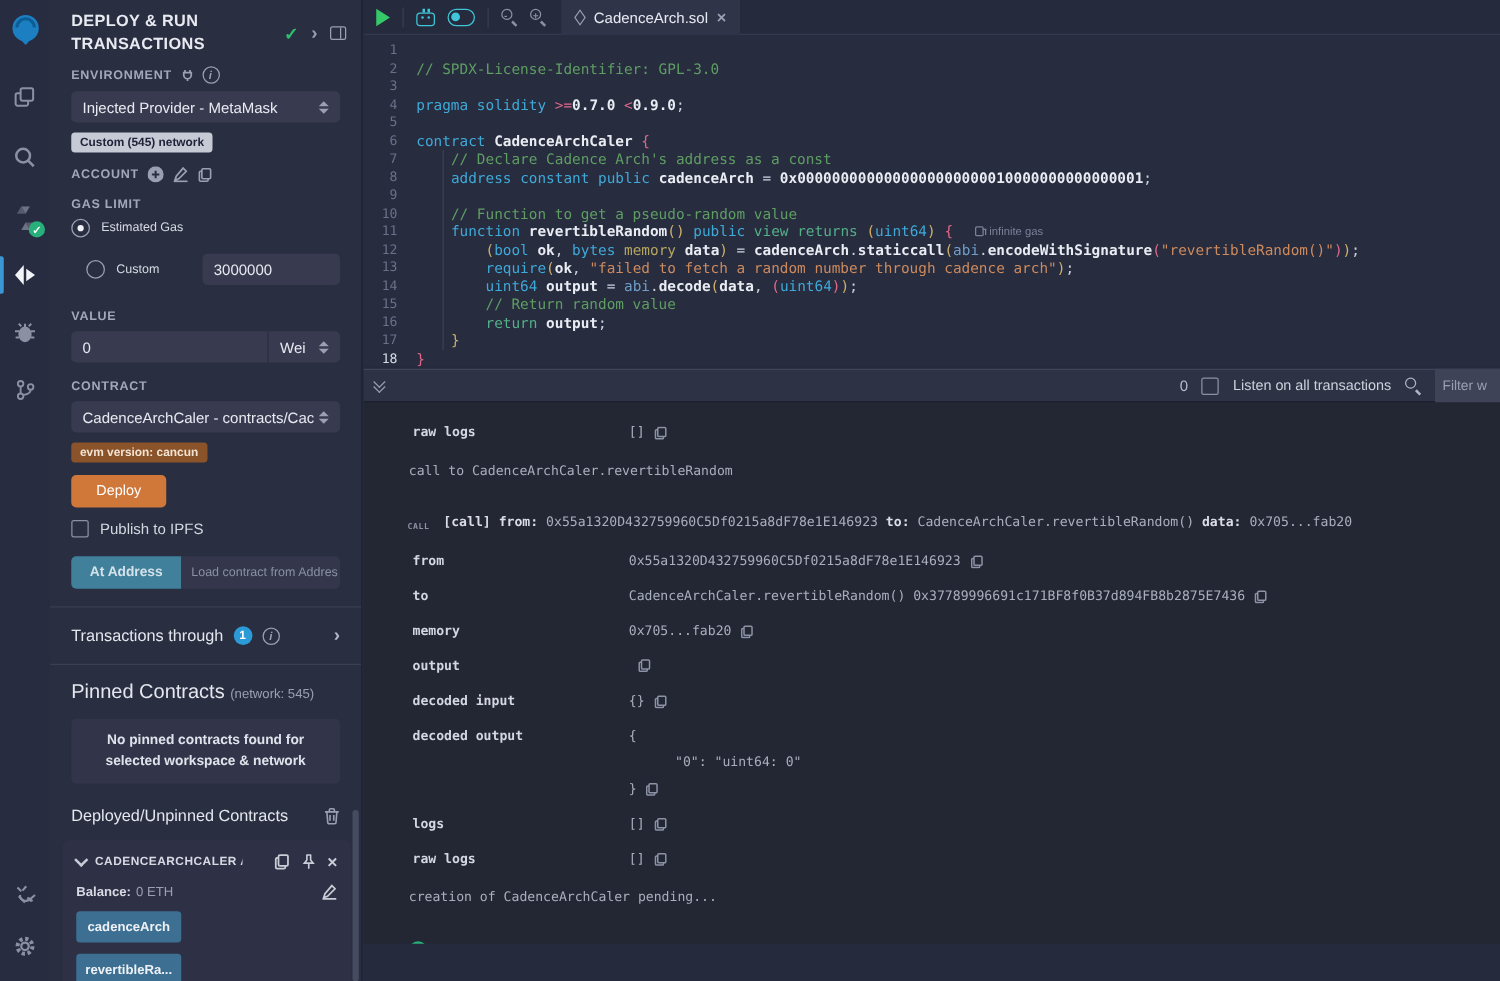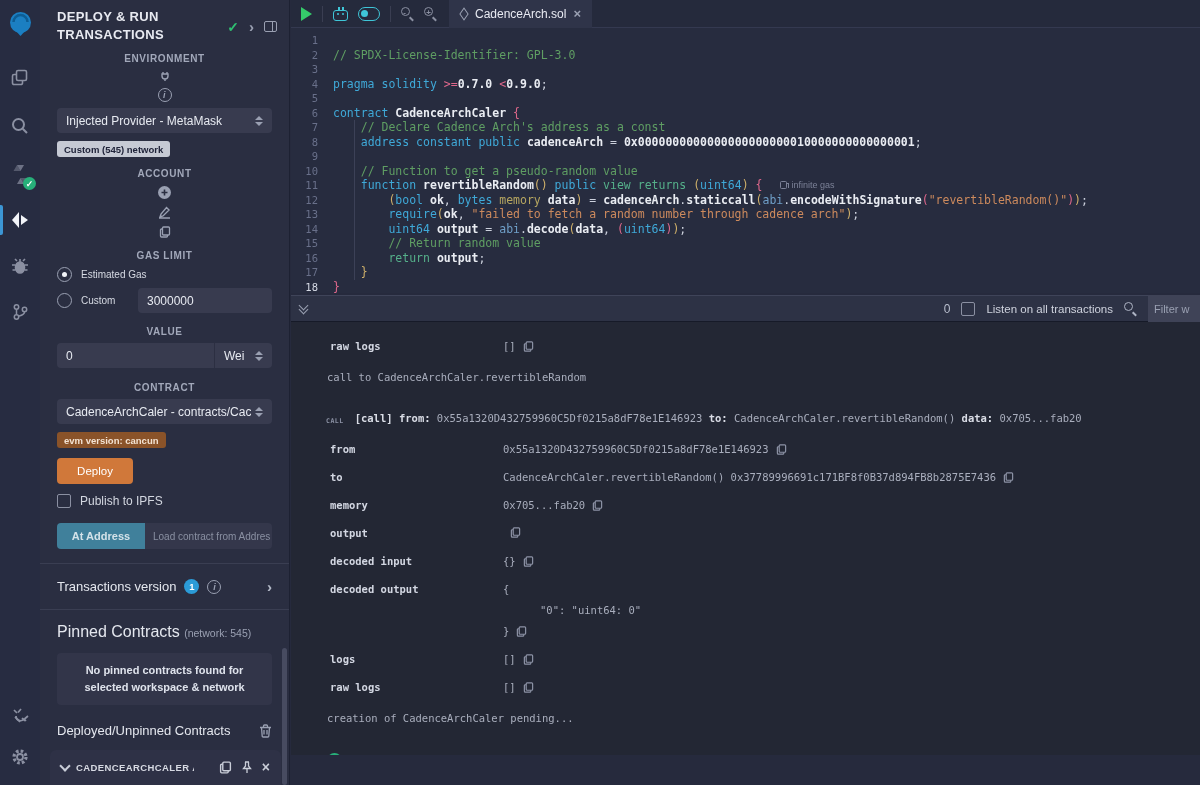--- a/index.html
+++ b/index.html
@@ -24,21 +24,21 @@
   .panel-header { display:flex; padding:8px 12px 4px 17px; }
   .panel-title { font-size:13px; font-weight:700; color:#e8eaf1; line-height:1.35; letter-spacing:.3px; width:150px; }
   .panel-header-icons { display:flex; align-items:center; gap:10px; margin-left:auto; padding-top:2px; }
   .check-green { color:#2fbf71; font-size:14px; font-weight:700; }
   .chev-right { color:#9aa0b2; font-size:15px; font-weight:700; line-height:1; }
   .pane-icon { width:13px; height:11px; border:1.5px solid #9aa0b2; border-radius:2px; position:relative; }
   .pane-icon::after { content:""; position:absolute; right:3px; top:0; bottom:0; width:1.5px; background:#9aa0b2; }
 
   .sect { padding:0 17px; }
   .sect-label { display:flex; align-items:center; gap:7px; font-size:10px; font-weight:700;
-    letter-spacing:.6px; color:#a2a8ba; margin:10px 0 6px;flex-direction:column; }
+    letter-spacing:.6px; color:#a2a8ba; margin:10px 0 6px; }
   .fld { height:25px; background:#383b4f; border-radius:4px; display:flex; align-items:center;
     padding:0 9px; font-size:12px; color:#e7eaf1; white-space:nowrap; overflow:hidden; }
   .fld .updown { margin-left:auto; flex:none; }
   .updown { display:flex; flex-direction:column; gap:2px; align-items:center; }
   .updown i { width:0; height:0; border-left:4px solid transparent; border-right:4px solid transparent; }
   .updown i.u { border-bottom:4px solid #9aa0b2; }
   .updown i.d { border-top:4px solid #9aa0b2; }
 
   .net-badge { display:inline-block; margin-top:8px; background:#c6cad4; color:#20243a;
     font-size:9.5px; font-weight:700; padding:2.5px 7px; border-radius:3px; }
@@ -283,21 +283,21 @@
       </div>
 
       <div class="sect-label" style="margin-top:12px;">
           <span>GAS LIMIT</span>
         </div>
       <div class="radio-row">
         <span class="radio sel"></span>
         <span>Estimated Gas</span>
       </div>
       <div class="custom-row">
-        <div class="radio-row" style="margin:0; width:72px;">
+        <div class="radio-row" style="margin:12px; width:72px;">
           <span class="radio"></span>
           <span>Custom</span>
         </div>
         <div class="fld">
             <span>3000000</span>
           </div>
       </div>
 
       <div class="sect-label" style="margin-top:13px;">
           <span>VALUE</span>
@@ -334,21 +334,21 @@
       <div class="ataddr-row">
         <button class="ataddr-btn">At Address</button>
         <div class="ataddr-in">
             <span>Load contract from Addres</span>
           </div>
       </div>
     </div>
 
     <div class="divider"></div>
     <div class="txrec-row">
-      <span class="txrec-title">Transactions version</span>
+      <span class="txrec-title">Transactions through</span>
       <span class="count-badge">1</span>
       <span class="info-ico">i</span>
       <span class="txrec-chev">›</span>
     </div>
     <div class="divider" style="margin-top:0;"></div>
 
     <div class="pinned-title-row">
       <span class="pinned-title">Pinned Contracts</span>
       <span class="pinned-sub">(network: 545)</span>
     </div>

